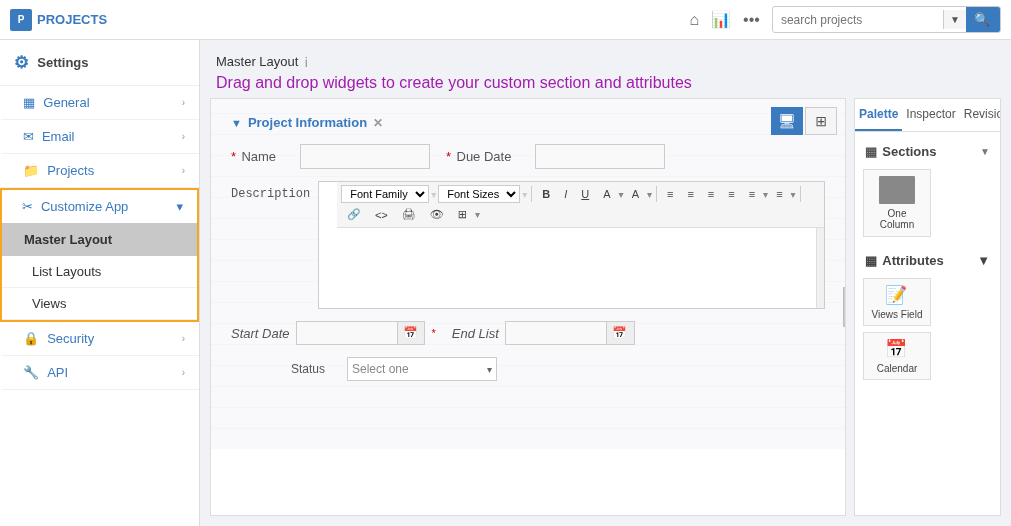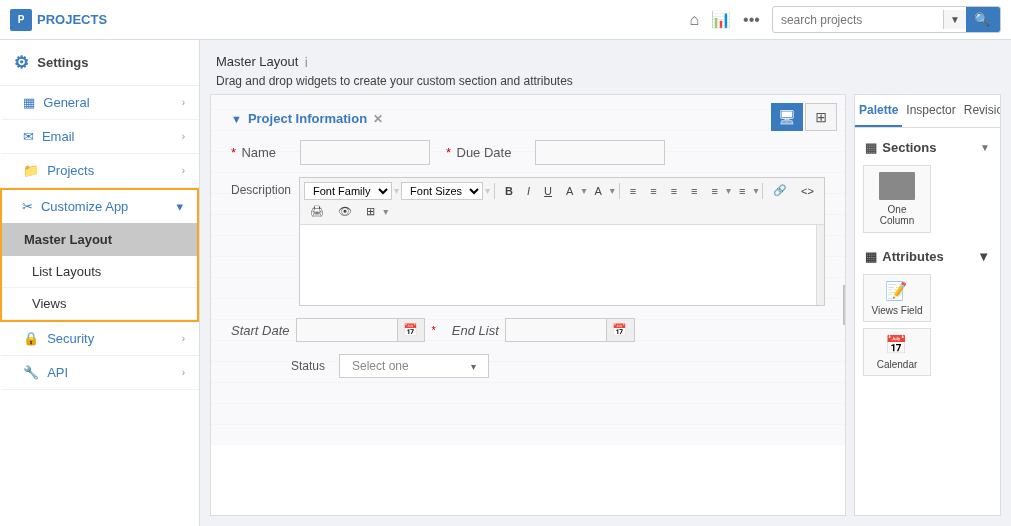--- a/index.html
+++ b/index.html
@@ -163,22 +163,22 @@
       font-size: 18px;
       font-weight: normal;
       color: #333;
     }
     .page-title .info-icon {
       color: #999;
       font-size: 14px;
       cursor: pointer;
     }
     .page-subtitle {
-      color: #404040;
-      font-size: 12px;
+      color: #a21caf;
+      font-size: 16px;
       margin-top: 3px;
     }
 
     .editor-area {
       flex: 1;
       display: flex;
       overflow: hidden;
       margin: 0 10px 10px 10px;
       gap: 8px;
     }
@@ -287,25 +287,27 @@
       display: flex;
       align-items: flex-start;
       gap: 8px;
       margin-bottom: 12px;
     }
     .description-label {
       font-size: 12px;
       color: #555;
       padding-top: 6px;
       white-space: nowrap;
+      font-family: Liberation Mono, monospace;
     }
     .rich-editor {
       flex: 1;
       border: 1px solid #ccc;
       background: #fff;
+      padding-left: 18px;
     }
     .rich-editor-toolbar {
       display: flex;
       align-items: center;
       gap: 2px;
       padding: 3px 4px;
       border-bottom: 1px solid #ddd;
       background: #f5f5f5;
       flex-wrap: wrap;
     }
@@ -379,34 +381,35 @@
       background: #eee;
       border-left: 1px solid #ccc;
       cursor: pointer;
       font-size: 12px;
     }
 
     
     .status-row {
       display: flex;
       align-items: center;
+      gap: 8px;
       margin-bottom: 8px;
       padding-left: 60px;
     }
     .status-label {
       font-size: 12px;
       color: #555;
       width: 48px;
     }
     .status-select {
       display: flex;
       align-items: center;
       border: 1px solid #ccc;
       background: #fff;
-      padding: 4px 12px;
+      padding: 4px 4px;
       min-width: 150px;
       cursor: pointer;
       justify-content: space-between;
     }
     .status-select span { font-size: 12px; color: #888; }
     .status-select .dropdown-arrow { font-size: 10px; color: #666; margin-left: 20px; }
 
     
     .right-panel {
       width: 147px;

